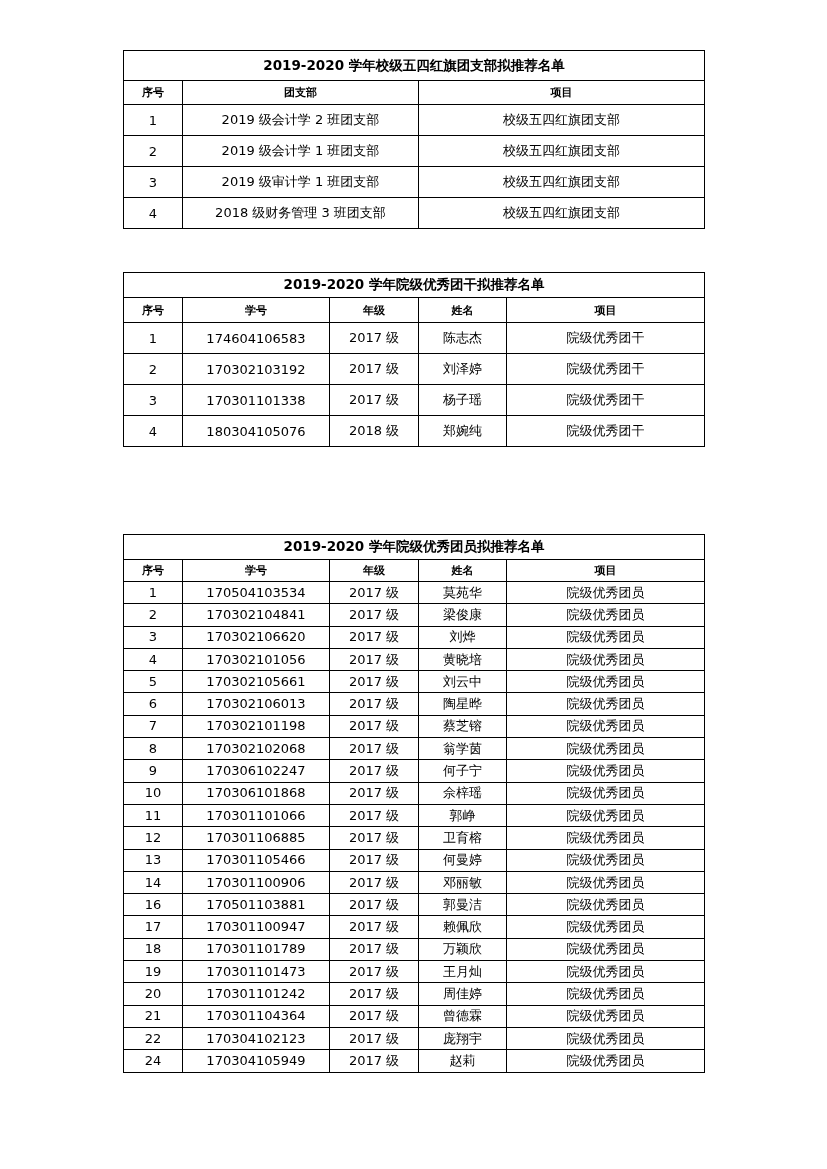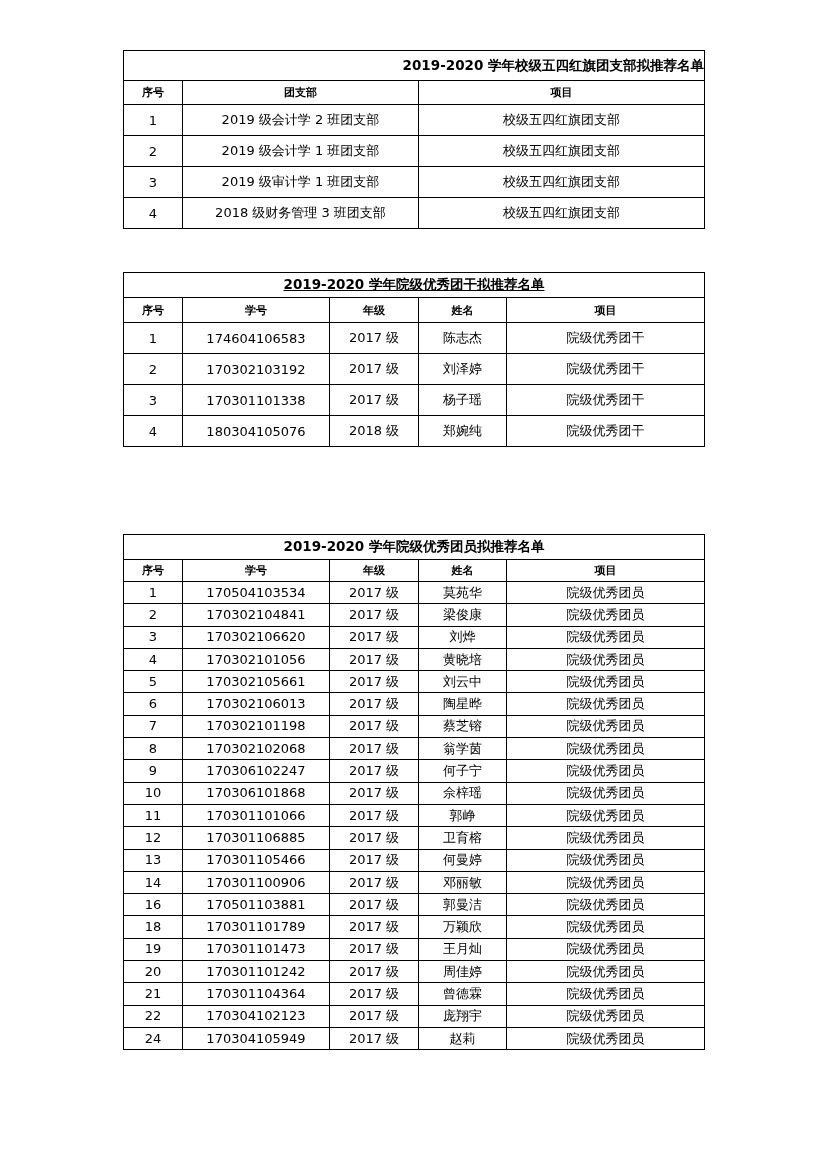--- a/index.html
+++ b/index.html
@@ -2,25 +2,25 @@
 <html><head>
 <meta charset="utf-8">
 <style>
   html, body { margin: 0; padding: 0; background: #ffffff; }
   body { width: 827px; height: 1169px; position: relative; font-family: "DejaVu Sans", "Liberation Sans", sans-serif; color: #000; }
   table.t { position: absolute; left: 123px; width: 581px; border-collapse: collapse; table-layout: fixed; }
   table.t td, table.t th { border: 1px solid #000; text-align: center; padding: 0; font-size: 13px; white-space: nowrap; overflow: hidden; }
   table.t th { font-weight: bold; font-size: 11px; }
   table.t .title { font-weight: bold; font-size: 13.5px; }
   #t1 { top: 50px; }
-  #t1 .title { height: 29px; text-align: right; }
+  #t1 .title { height: 29px; }
   #t1 th { height: 23px; }
   #t1 td.d { height: 30px; }
   #t2 { top: 272px; }
-  #t2 .title { height: 24px; text-decoration: underline; }
+  #t2 .title { height: 24px; }
   #t2 th { height: 24px; }
   #t2 td.d { height: 30px; }
   #t3 { top: 534px; }
   #t3 .title { height: 24px; text-align: center; }
   #t3 th { height: 21px; }
   #t3 td.d { height: 21.3px; line-height: 20px; }
 </style>
 </head>
 <body>
 
@@ -236,20 +236,27 @@
         <td class="d">院级优秀团员</td>
       </tr>
       <tr>
         <td class="d">16</td>
         <td class="d">170501103881</td>
         <td class="d">2017 级</td>
         <td class="d">郭曼洁</td>
         <td class="d">院级优秀团员</td>
       </tr>
       <tr>
+        <td class="d">17</td>
+        <td class="d">170301100947</td>
+        <td class="d">2017 级</td>
+        <td class="d">赖佩欣</td>
+        <td class="d">院级优秀团员</td>
+      </tr>
+      <tr>
         <td class="d">18</td>
         <td class="d">170301101789</td>
         <td class="d">2017 级</td>
         <td class="d">万颖欣</td>
         <td class="d">院级优秀团员</td>
       </tr>
       <tr>
         <td class="d">19</td>
         <td class="d">170301101473</td>
         <td class="d">2017 级</td>

